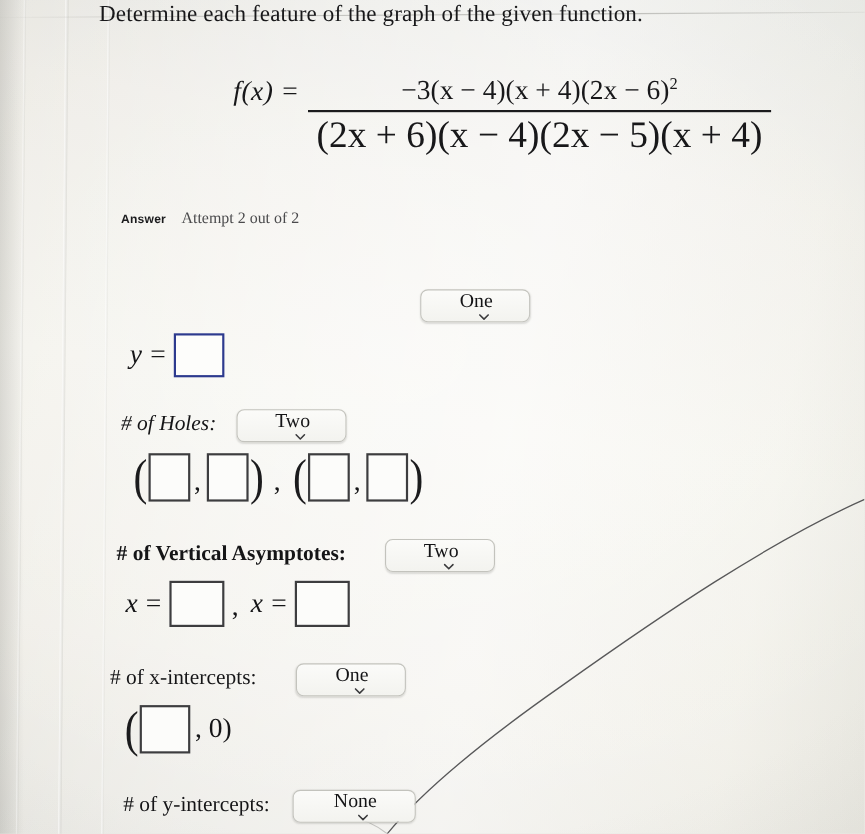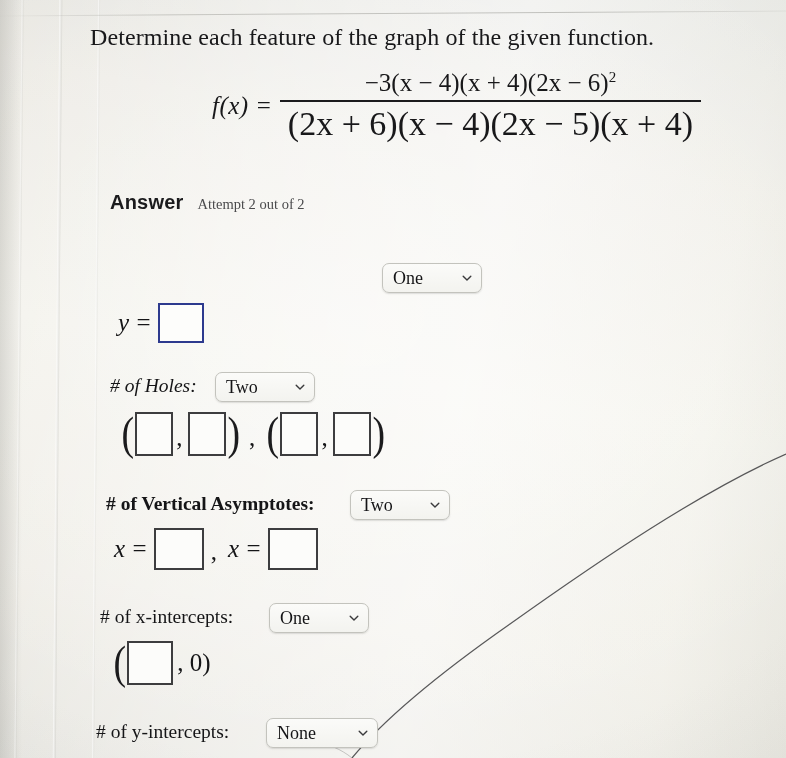--- a/index.html
+++ b/index.html
@@ -62,33 +62,32 @@
   
   #content {
     position: absolute;
     inset: 0;
     color: #18181a;
   }
 
   .prompt {
     position: absolute;
     left: 90px;
-    top: 24px;
-    font-size: 24px;
+    top: 0;
+    font-size: 21px;
     letter-spacing: 0.1px;
     white-space: nowrap;
   }
 
   
   .formula {
     position: absolute;
     left: 212px;
     top: 70px;
     display: flex;
-    align-items: center;
     font-size: 25px;
   }
   .fx { font-style: italic; font-size: 25px; letter-spacing: 0.5px; }
   .eq { margin: 0 9px 0 8px; font-size: 25px; }
   .frac {
     display: inline-flex;
     flex-direction: column;
     align-items: center;
     line-height: 1.06;
   }
@@ -105,21 +104,21 @@
   .answer-row {
     position: absolute;
     left: 110px;
     top: 191px;
     display: flex;
     align-items: baseline;
   }
   .answer-label {
     font-family: "Liberation Sans", "DejaVu Sans", sans-serif;
     font-weight: bold;
-    font-size: 20px;
+    font-size: 11px;
     color: #1b1b1d;
     letter-spacing: 0.2px;
   }
   .attempt {
     margin-left: 14px;
     font-size: 14.5px;
     color: #4a4a4c;
   }
 
   
@@ -136,20 +135,21 @@
     display: inline-flex;
     align-items: center;
     justify-content: space-between;
     height: 30px;
     padding: 0 8px 0 10px;
     background: linear-gradient(to bottom, #fbfbf9, #f3f3ef);
     border: 1px solid #c3c3bd;
     border-radius: 7px;
     box-shadow: 0 1px 1.5px rgba(90,90,84,0.18);
     box-sizing: border-box;
+    flex-direction: column;
   }
   .dropdown .dd-text {
     font-size: 18px;
     color: #141416;
     line-height: 1;
   }
   .chev {
     margin-left: 14px;
     width: 12px;
     height: 12px;
@@ -294,21 +294,21 @@
       <path d="M2.2 4.3 L6 8.1 L9.8 4.3" fill="none" stroke="#3a3a3c" stroke-width="1.4" stroke-linecap="round" stroke-linejoin="round"></path>
     </svg>
   </div>
 
   <div class="mathline" style="left:112px; top:641px;">
     <span class="paren">(</span>
     <span class="blank" style="width:46px; height:44px;"></span>
     <span style="margin-left:4px;">, 0)</span>
   </div>
 
-  <div class="feat-label" style="left:96px; top:721px;"># of y-intercepts:</div>
+  <div class="feat-label" style="left:112px; top:721px;"># of y-intercepts:</div>
 
   <div class="dropdown" style="left:266px; top:718px; width:112px;">
     <span class="dd-text">None</span>
     <svg class="chev" viewBox="0 0 12 12">
       <path d="M2.2 4.3 L6 8.1 L9.8 4.3" fill="none" stroke="#3a3a3c" stroke-width="1.4" stroke-linecap="round" stroke-linejoin="round"></path>
     </svg>
   </div>
 
 </div>
 

